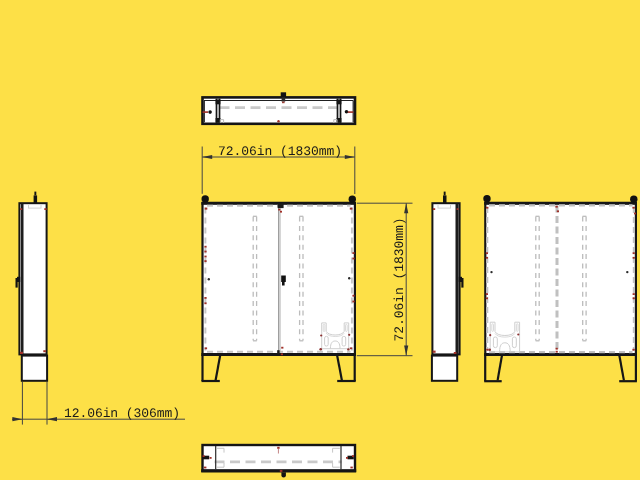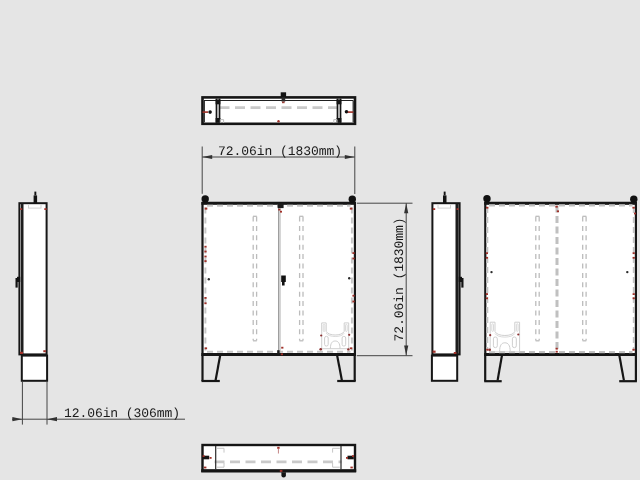--- a/index.html
+++ b/index.html
@@ -1,16 +1,16 @@
 <!DOCTYPE html>
 <html><head>
 <meta charset="utf-8">
 <style>
   html,body{margin:0;padding:0;background:#ffffff;}
-  .page{position:relative;width:640px;height:480px;background:#e5e5e5;overflow:hidden;}
+  .page{position:relative;width:640px;height:480px;background:#fde047;overflow:hidden;}
   svg{position:absolute;left:0;top:0;}
   text{font-family:"Liberation Mono",monospace;fill:#1a1a1a;}
 </style>
 </head>
 <body>
 <div class="page">
 <svg width="640" height="480" viewBox="0 0 640 480" style="opacity:0.999;text-rendering:geometricPrecision">
 
 <g>
 <rect x="202.5" y="97.4" width="152.5" height="26.4" fill="#ffffff" stroke="#151515" stroke-width="2.6"></rect>

